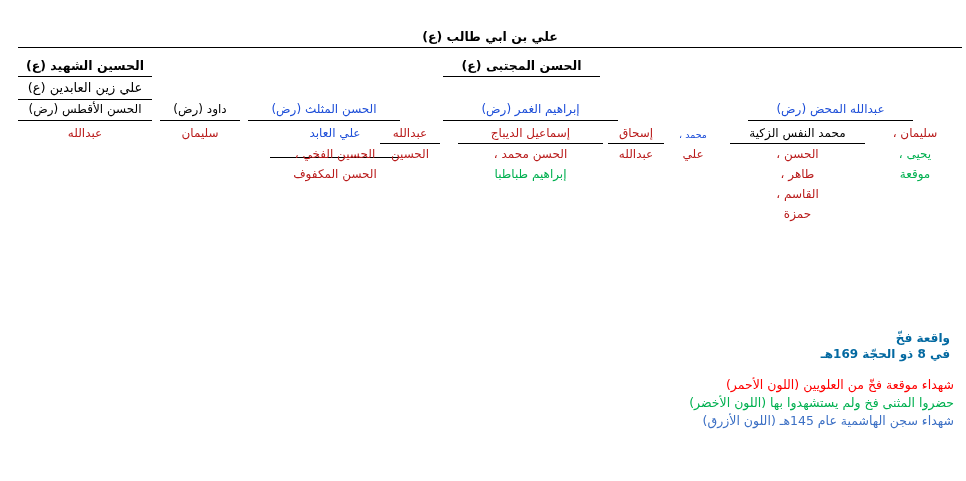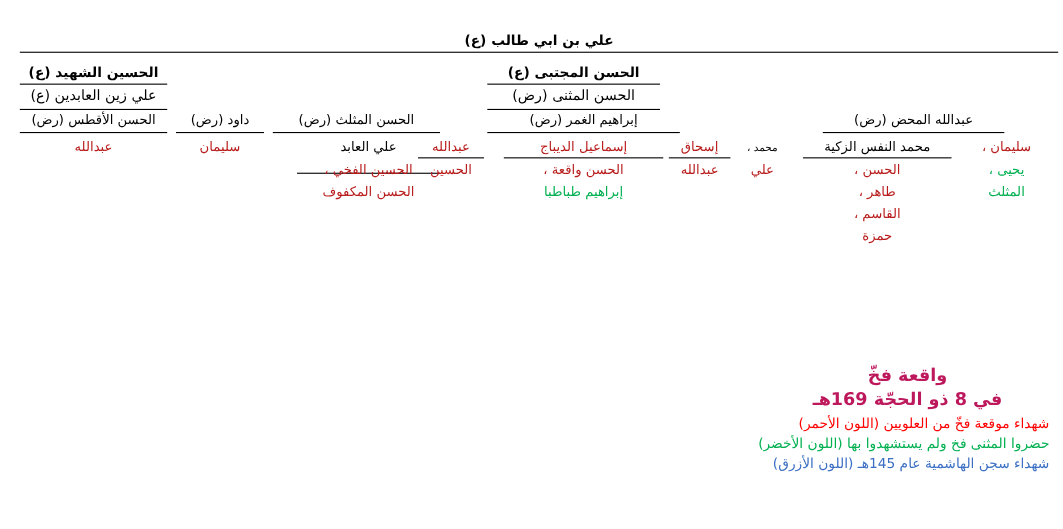--- a/index.html
+++ b/index.html
@@ -37,31 +37,31 @@
   .t-root    { font-size: 12.5px; font-weight: bold; }
   .t-imam    { font-size: 12.5px; font-weight: bold; }
   .t-lvl2    { font-size: 13px; font-weight: normal; }
   .t-lvl3    { font-size: 12px;   font-weight: normal; }
   .t-lvl4    { font-size: 12px;   font-weight: normal; }
   .t-lvl4b   { font-size: 12px;   font-weight: normal; }
   .t-small   { font-size: 9.5px;  font-weight: normal; }
 
   .c-black { color: #000000; }
   .c-red   { color: #b91c1c; }
-  .c-blue  { color: #000000; }
+  .c-blue  { color: #1d4ed8; }
   .c-green { color: #00B050; }
 
   
   .legend-title {
     position: absolute;
     direction: rtl;
-    text-align: center;
-    font-size: 16px;
+    text-align: right;
+    font-size: 12px;
     font-weight: bold;
-    color: #be185d;
+    color: #0369a1;
     line-height: 1.35;
     white-space: nowrap;
   }
   .legend-lines {
     position: absolute;
     direction: rtl;
     text-align: right;
     font-size: 12.5px;
     line-height: 1.45;
     white-space: nowrap;
@@ -97,29 +97,28 @@
   <div class="cell t-lvl4b c-red" style="left:270px; top:148px; width:130px;">الحسين الفخي ،</div>
 
   <div class="cell t-lvl4 c-red" style="left:270px; top:168px; width:130px;">الحسن المكفوف</div>
 
   <div class="cell t-lvl4 c-red ul" style="left:380px; top:127px; width:60px; padding-bottom:2px;">عبدالله</div>
 
   <div class="cell t-lvl4 c-red" style="left:380px; top:148px; width:60px;">الحسين</div>
 
   <div class="cell t-imam c-black ul" style="left:443px; top:59px; width:157px; padding-bottom:3px;">الحسن المجتبى (ع)</div>
 
-  <div class="cell t-lvl2 c-black ul" style="left:443px; top:81px; width:157px; padding-bottom:3px;">الحسن المثنى (رض)</div>
 
   <div class="cell t-lvl3 c-blue ul" style="left:443px; top:103px; width:175px; padding-bottom:3px;">إبراهيم الغمر (رض)</div>
 
   <div class="cell t-lvl3 c-blue ul" style="left:748px; top:103px; width:165px; padding-bottom:3px;">عبدالله المحض (رض)</div>
 
   <div class="cell t-lvl4 c-red ul" style="left:458px; top:127px; width:145px; padding-bottom:2px;">إسماعيل الديباج</div>
 
-  <div class="cell t-lvl4 c-red" style="left:458px; top:148px; width:145px;">الحسن واقعة ،</div>
+  <div class="cell t-lvl4 c-red" style="left:458px; top:148px; width:145px;">الحسن محمد ،</div>
 
   <div class="cell t-lvl4 c-green" style="left:458px; top:168px; width:145px;">إبراهيم طباطبا</div>
 
   <div class="cell t-lvl4 c-red ul" style="left:608px; top:127px; width:56px; padding-bottom:2px;">إسحاق</div>
 
   <div class="cell t-lvl4 c-red" style="left:608px; top:148px; width:56px;">عبدالله</div>
 
   <div class="cell t-small c-blue" style="left:668px; top:130px; width:50px;">محمد ،</div>
 
   <div class="cell t-lvl4 c-red" style="left:668px; top:148px; width:50px;">علي</div>
@@ -131,21 +130,21 @@
   <div class="cell t-lvl4 c-red" style="left:730px; top:168px; width:135px;">طاهر ،</div>
 
   <div class="cell t-lvl4 c-red" style="left:730px; top:188px; width:135px;">القاسم ،</div>
 
   <div class="cell t-lvl4 c-red" style="left:730px; top:208px; width:135px;">حمزة</div>
 
   <div class="cell t-lvl4 c-red" style="left:876px; top:127px; width:78px;">سليمان ،</div>
 
   <div class="cell t-lvl4 c-green" style="left:876px; top:148px; width:78px;">يحيى ،</div>
 
-  <div class="cell t-lvl4 c-green" style="left:876px; top:168px; width:78px;">المثلث</div>
+  <div class="cell t-lvl4 c-green" style="left:876px; top:168px; width:78px;">موقعة</div>
 
   <div class="legend-title" style="left:700px; top:330px; width:250px;">
     <div>واقعة فخّ</div>
     <div>في 8 ذو الحجّة 169هـ</div>
   </div>
 
   <div class="legend-lines" style="left:596px; top:376px; width:358px;">
     <div class="lg-red">شهداء موقعة فخّ من العلويين (اللون الأحمر)</div>
     <div class="lg-green">حضروا المثنى فخ ولم يستشهدوا بها (اللون الأخضر)</div>
     <div class="lg-blue">شهداء سجن الهاشمية عام 145هـ (اللون الأزرق)</div>

